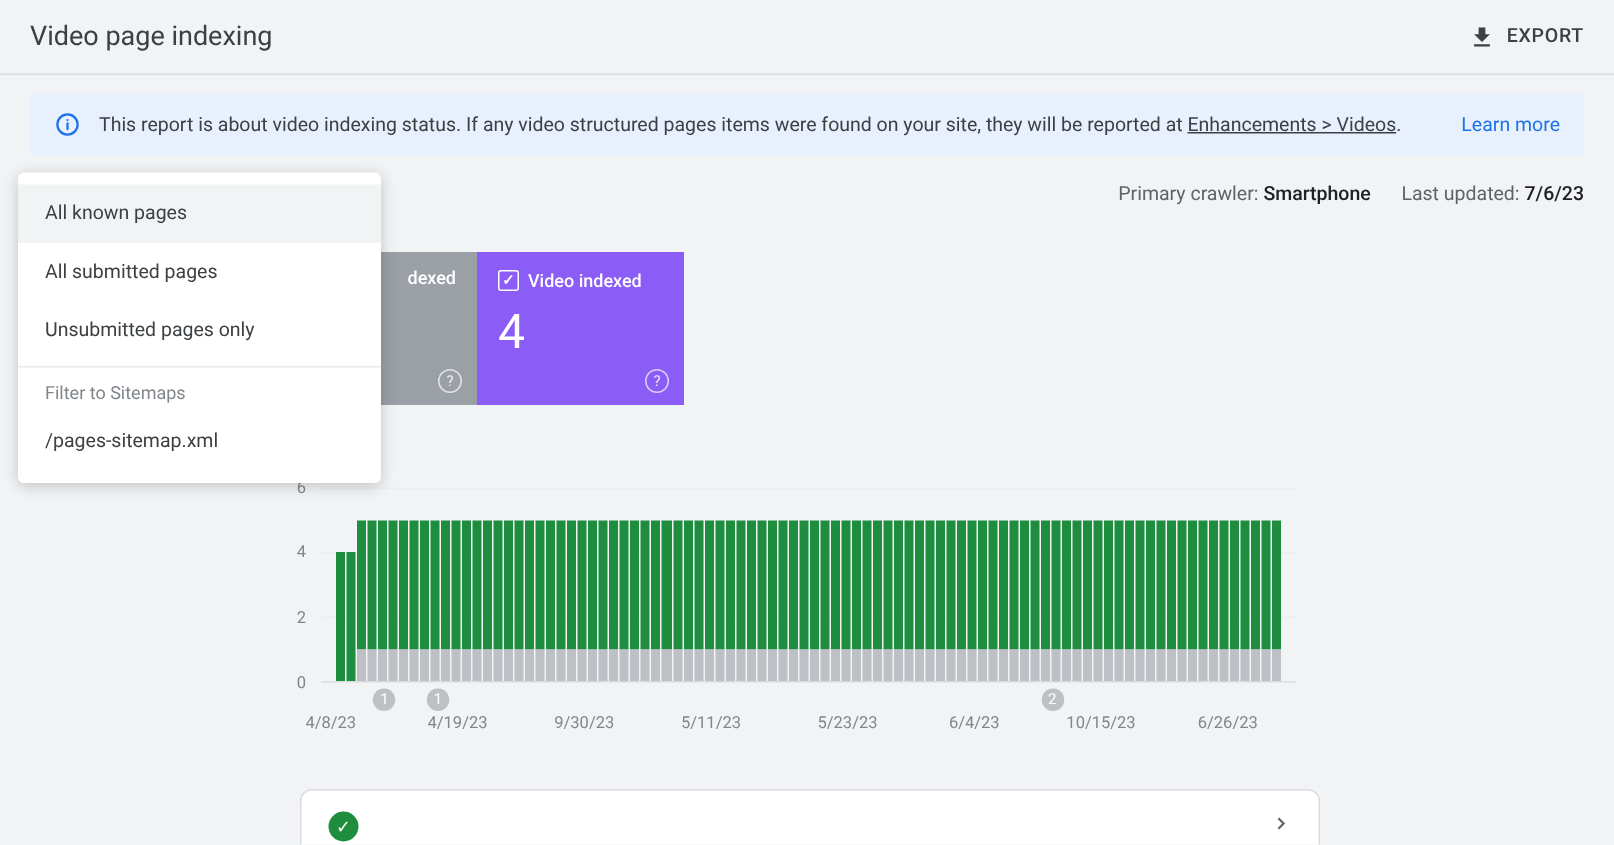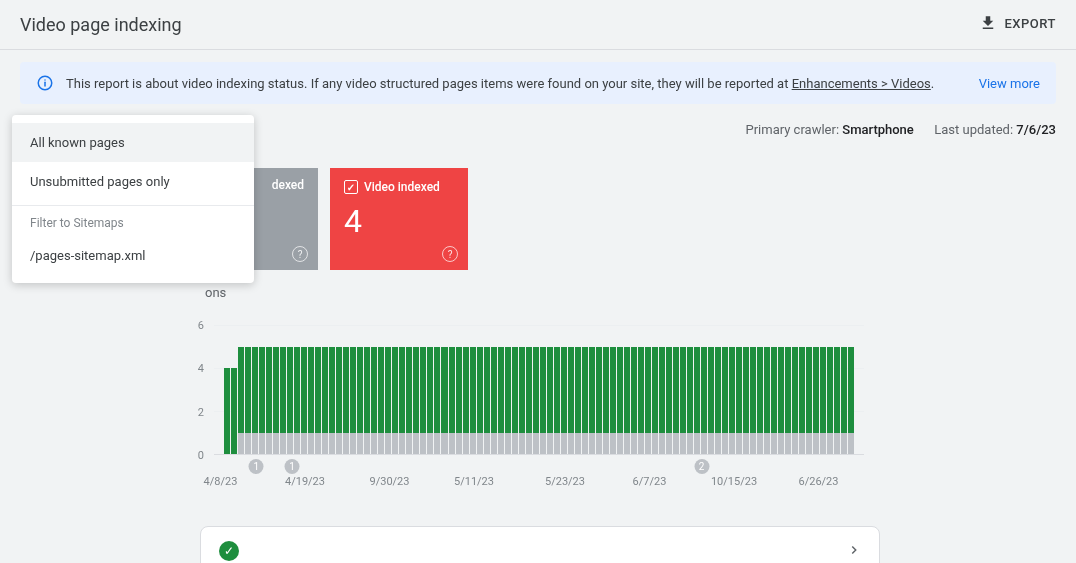--- a/index.html
+++ b/index.html
@@ -11,21 +11,21 @@
     body {
       background: #f1f3f4;
       width: 1076px;
       height: 563px;
       overflow: hidden;
       position: relative;
     }
     .header {
       display: flex;
       justify-content: space-between;
-      align-items: flex-start;
+      align-items: center;
       padding: 14px 20px;
       border-bottom: 1px solid #dadce0;
     }
     .page-title {
       font-size: 18px;
       color: #3c4043;
       font-weight: 400;
     }
     .export-btn {
       display: flex;
@@ -109,22 +109,21 @@
       margin-top: 4px;
     }
     .stat-tile {
       width: 138px;
       height: 102px;
       padding: 12px 14px;
       position: relative;
       color: #fff;
     }
     .stat-tile.green {
-      background: #ef4444;
-      margin-left: 12px;
+      background: #8b5cf6;
     }
     .stat-label {
       display: flex;
       align-items: center;
       gap: 6px;
       font-size: 12px;
       font-weight: 500;
       white-space: nowrap;
     }
     .stat-checkbox {
@@ -345,21 +344,21 @@
 
 <div class="info-banner">
   <svg class="info-icon" width="18" height="18" viewBox="0 0 24 24" fill="none" stroke="#1a73e8" stroke-width="2">
       <circle cx="12" cy="12" r="9"></circle>
       <line x1="12" y1="11" x2="12" y2="16" stroke-linecap="round"></line>
       <circle cx="12" cy="8" r="1" fill="#1a73e8" stroke="none"></circle>
     </svg>
   <div class="info-text">
     <span>This report is about video indexing status. If any video structured pages items were found on your site, they will be reported at </span><a href="#" class="info-link">Enhancements &gt; Videos</a><span>.</span>
   </div>
-  <a href="#" class="learn-more">View more</a>
+  <a href="#" class="learn-more">Learn more</a>
 </div>
 
 <div class="status-row">
   <span>Primary crawler:</span>
   <span class="bold">Smartphone</span>
   <span class="spacer"></span>
   <span>Last updated:</span>
   <span class="bold">7/6/23</span>
 </div>
 
@@ -374,20 +373,21 @@
     <span>Video indexed</span>
   </div>
   <div class="stat-number">4</div>
   <span class="stat-help">?</span>
 </div>
 
 <div class="section-label">ons</div>
 
 <div class="dropdown-menu">
   <div class="menu-item selected">All known pages</div>
+  <div class="menu-item">All submitted pages</div>
   <div class="menu-item">Unsubmitted pages only</div>
   <div class="menu-divider">Filter to Sitemaps</div>
   <div class="menu-item">/pages-sitemap.xml</div>
 </div>
 
 <div class="chart-wrap">
   <div class="y-axis">
     <div class="y-tick" style="top:100%">0</div>
     <div class="y-tick" style="top:66.6%">2</div>
     <div class="y-tick" style="top:33.3%">4</div>
@@ -764,21 +764,21 @@
     <div class="marker" style="left:6.5%">1</div>
     <div class="marker" style="left:12%">1</div>
     <div class="marker" style="left:75%">2</div>
   </div>
   <div class="x-axis">
     <div class="x-tick" style="left:1%">4/8/23</div>
     <div class="x-tick" style="left:14%">4/19/23</div>
     <div class="x-tick" style="left:27%">9/30/23</div>
     <div class="x-tick" style="left:40%">5/11/23</div>
     <div class="x-tick" style="left:54%">5/23/23</div>
-    <div class="x-tick" style="left:67%">6/7/23</div>
+    <div class="x-tick" style="left:67%">6/4/23</div>
     <div class="x-tick" style="left:80%">10/15/23</div>
     <div class="x-tick" style="left:93%">6/26/23</div>
   </div>
 </div>
 
 <div class="link-row">
   <span class="check-circle">✓</span>
   <span class="chevron">
     <svg width="14" height="14" viewBox="0 0 24 24" fill="none" stroke="#5f6368" stroke-width="2.5">
         <polyline points="9 6 15 12 9 18"></polyline>

